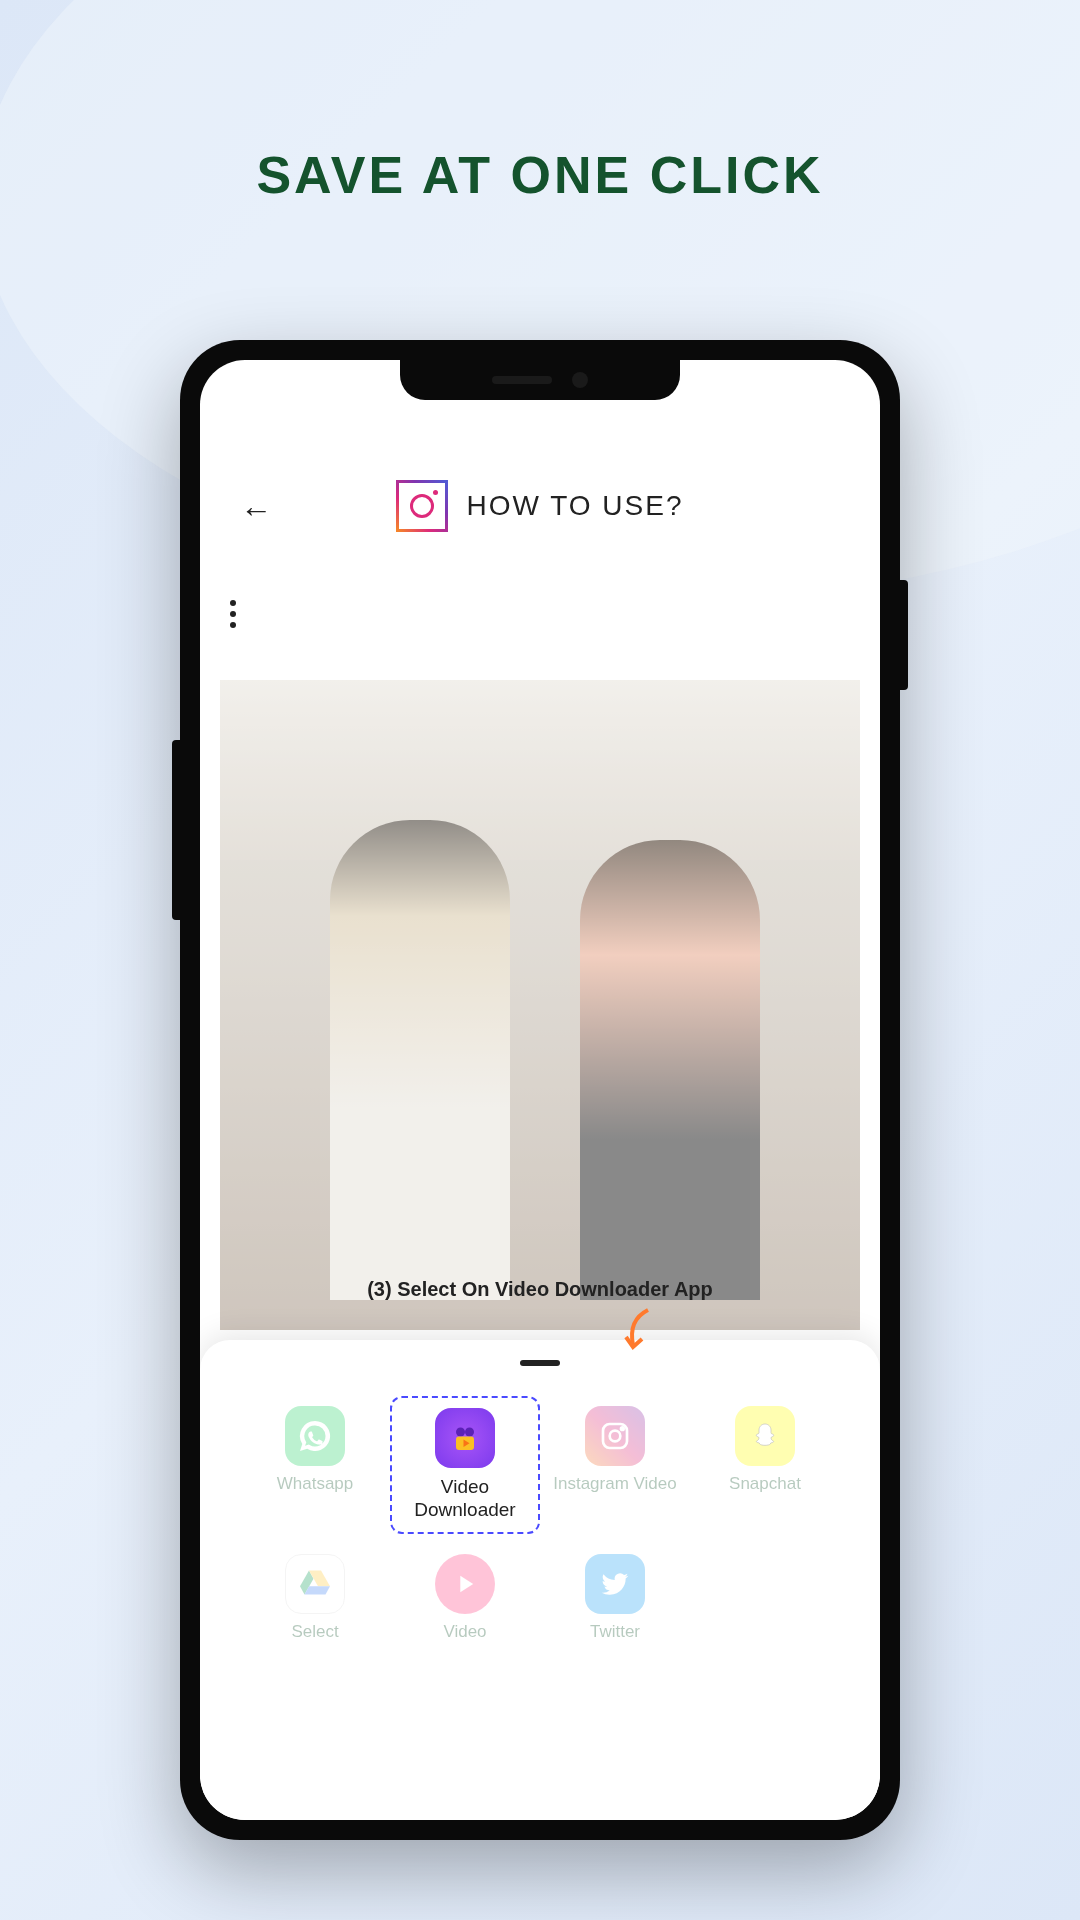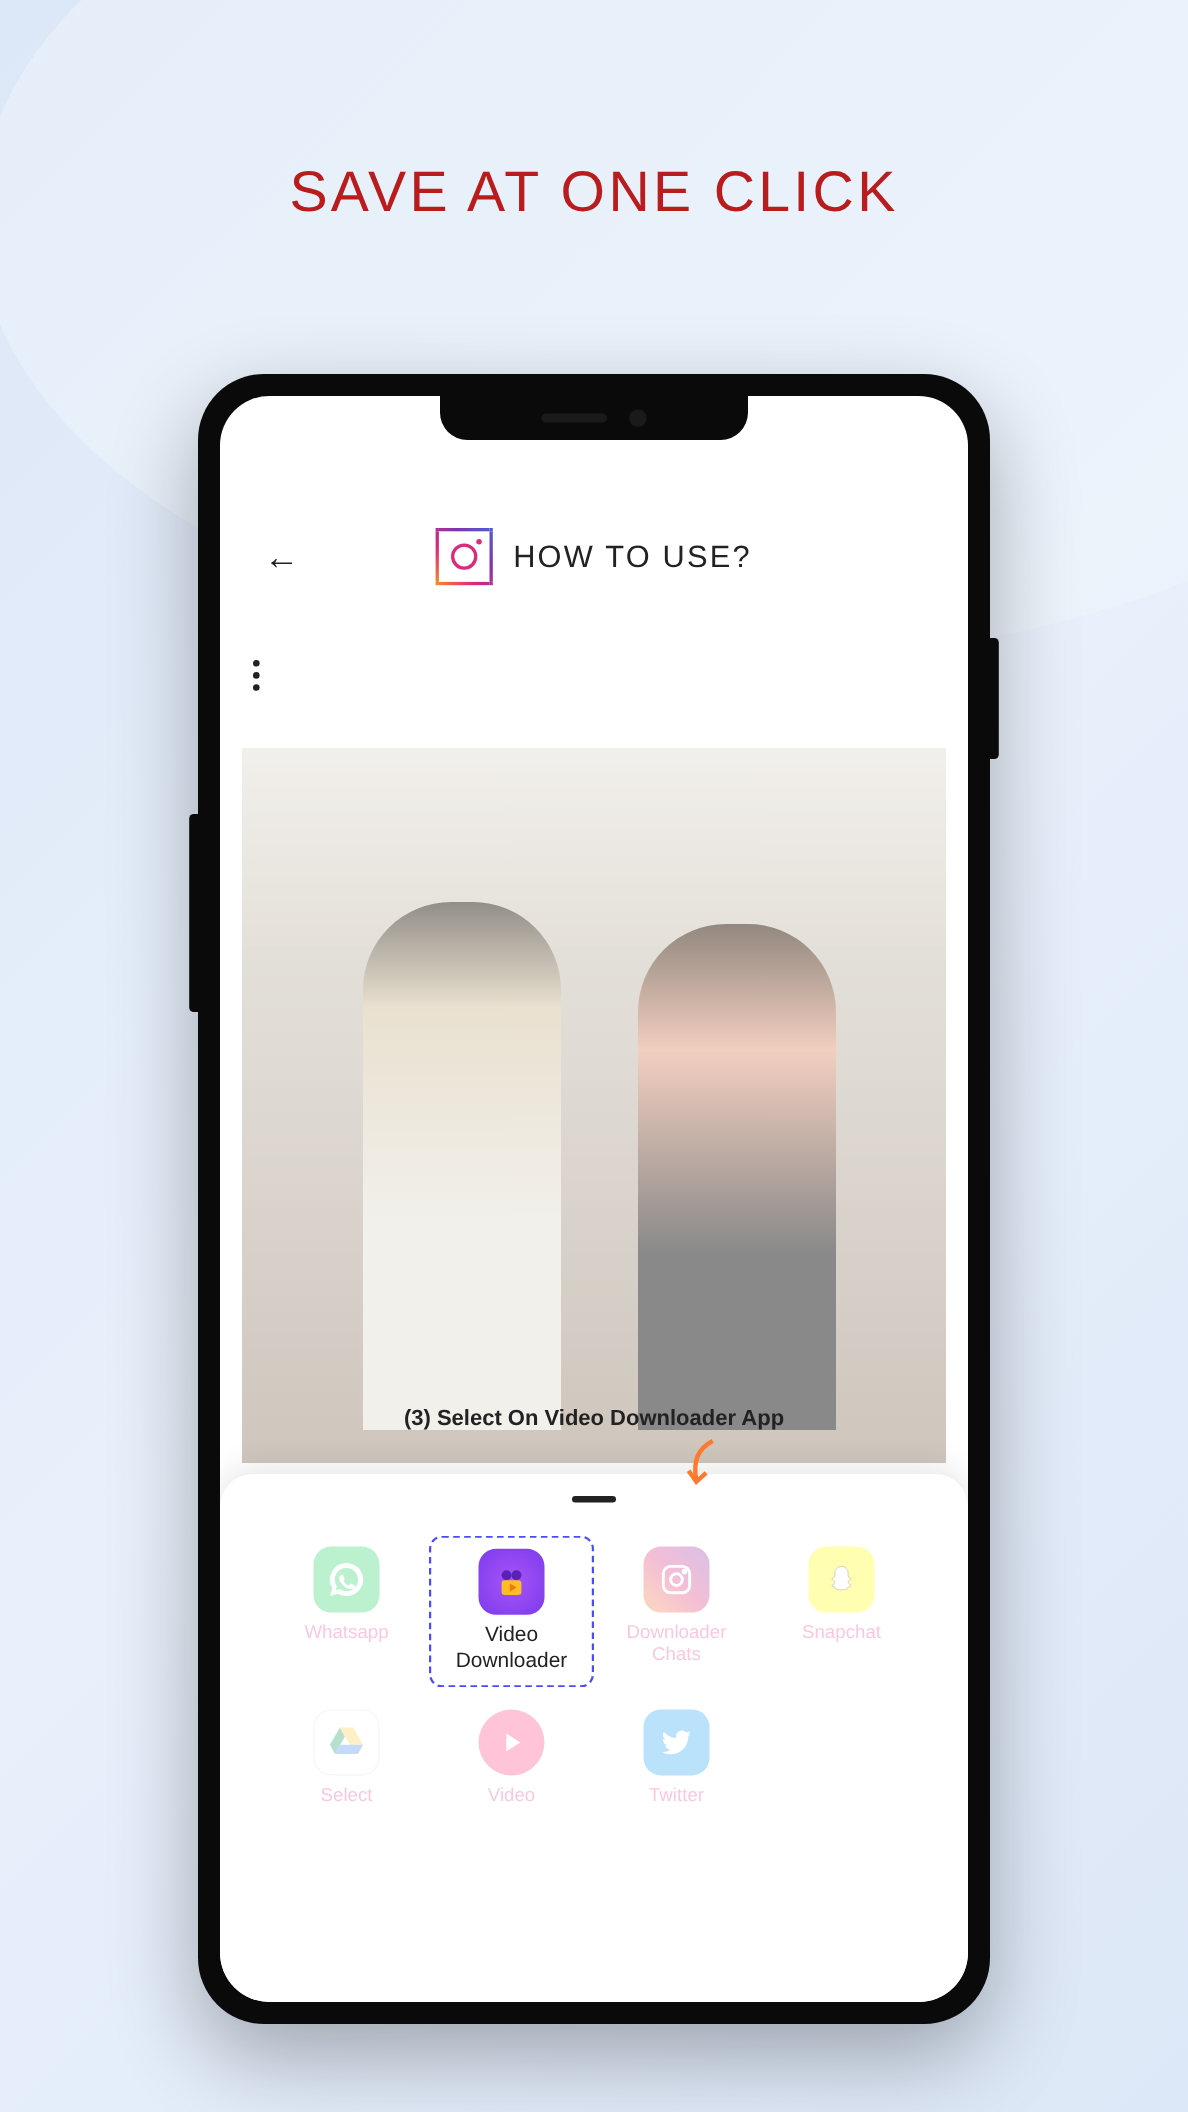--- a/index.html
+++ b/index.html
@@ -21,23 +21,23 @@
   border-radius: 50%;
   opacity: 0.5;
 }
 .headline {
   position: absolute;
   top: 145px;
   left: 0;
   width: 100%;
   text-align: center;
   font-size: 52px;
-  font-weight: 400;
+  font-weight: 700;
   letter-spacing: 3px;
-  color: #b91c1c;
+  color: #14532d;
 }
 .phone {
   position: absolute;
   top: 340px;
   left: 50%;
   transform: translateX(-50%);
   width: 720px;
   height: 1500px;
   background: #0a0a0a;
   border-radius: 60px;
@@ -274,21 +274,21 @@
   height: 60px;
   border-radius: 16px;
   display: flex;
   align-items: center;
   justify-content: center;
   font-size: 30px;
   color: #fff;
 }
 .share-label {
   font-size: 17px;
-  color: #ec4899;
+  color: #14532d;
   text-align: center;
   line-height: 1.2;
 }
 .share-item.highlighted .share-label { color: #222; font-size: 19px; }
 .ic-whatsapp { background: #25d366; }
 .ic-vd { background: radial-gradient(circle, #a855f7, #7c3aed); }
 .ic-fb { background: #1877f2; }
 .ic-ig { background: linear-gradient(45deg, #f58529, #dd2a7b, #8134af); }
 .ic-snap { background: #fffc00; }
 .ic-drive { background: #fff; border: 1px solid #ddd; }
@@ -369,21 +369,21 @@
 
 
         <div class="share-item">
           <div class="share-icon ic-ig">
             <svg width="32" height="32" viewBox="0 0 24 24" fill="none" stroke="#fff" stroke-width="2">
                 <rect x="3" y="3" width="18" height="18" rx="5"></rect>
                 <circle cx="12" cy="12" r="4"></circle>
                 <circle cx="17.5" cy="6.5" r="1" fill="#fff"></circle>
               </svg>
           </div>
-          <div class="share-label">Downloader Chats</div>
+          <div class="share-label">Instagram Video</div>
         </div>
 
         <div class="share-item">
           <div class="share-icon ic-snap">
             <svg width="32" height="32" viewBox="0 0 24 24" fill="#fff" stroke="#333" stroke-width="0.5">
                 <path d="M12 3c-2.5 0-4.5 2-4.5 4.5v2c0 .5-.5 1-1 1s-1 .5-1 1 .5 1 1 1c.5 0 1 .5 1 1 0 1-1 2-2 2.5 0 .5.5 1 1.5 1 .5 0 1 .5 1 1 .5.5 2 1 4 1s3.5-.5 4-1c0-.5.5-1 1-1 1 0 1.5-.5 1.5-1-1-.5-2-1.5-2-2.5 0-.5.5-1 1-1s1-.5 1-1-.5-1-1-1-1-.5-1-1v-2C16.5 5 14.5 3 12 3z"></path>
               </svg>
           </div>
           <div class="share-label">Snapchat</div>
         </div>

